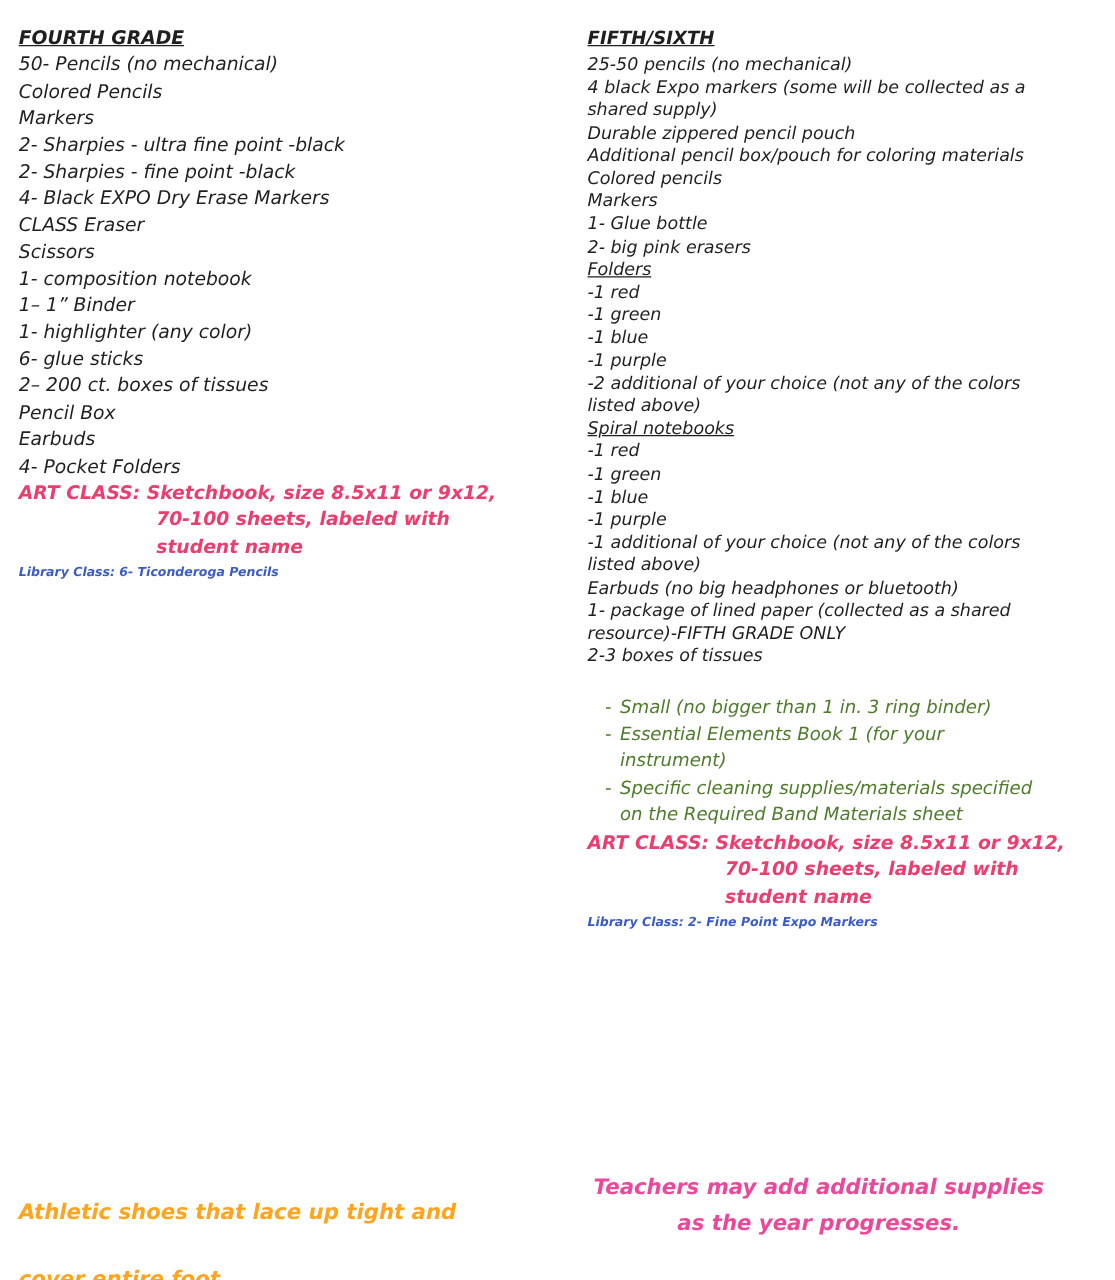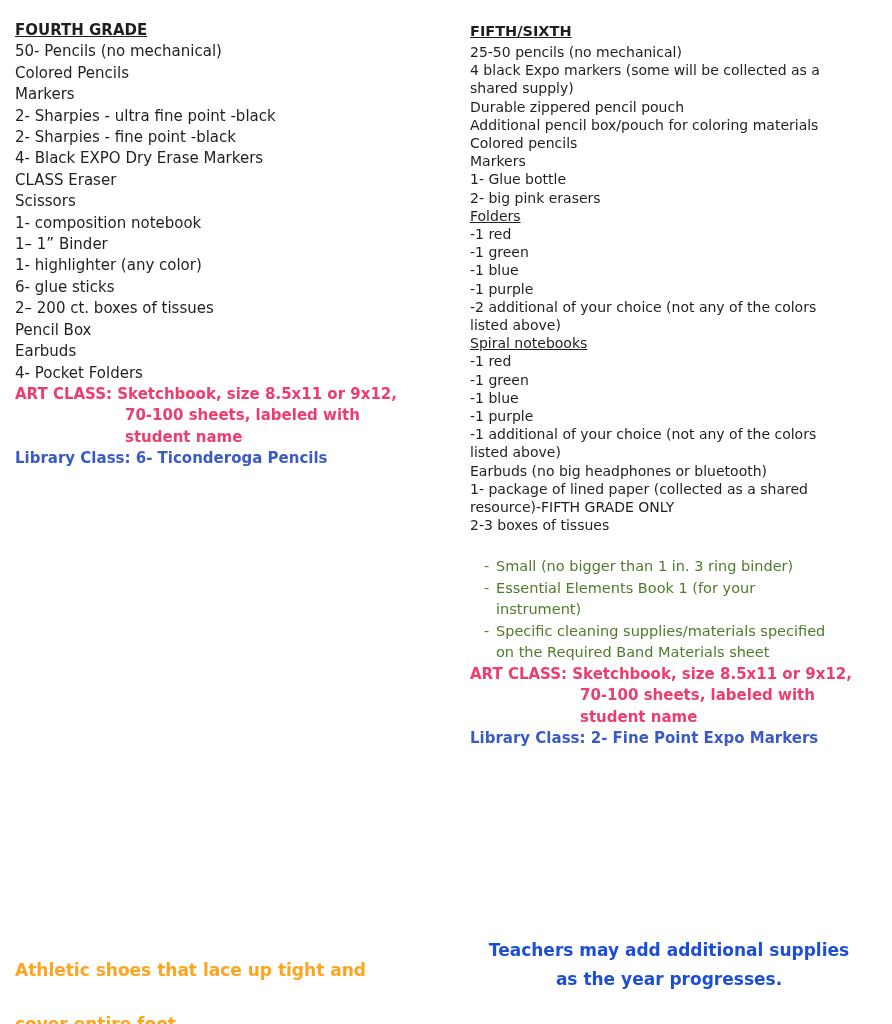--- a/index.html
+++ b/index.html
@@ -13,20 +13,21 @@
   *{box-sizing:border-box;}
   html,body{margin:0;padding:0;background:#ffffff;}
   .page{
     position:relative;
     width:866px;
     height:1024px;
     background:#ffffff;
     font-family:"DejaVu Sans","Liberation Sans",sans-serif;
     color:var(--text);
     overflow:hidden;
+    font-style:italic;
   }
   
   .col-left{
     position:absolute;
     left:15px;
     top:20px;
     width:450px;
     font-size:15px;
     line-height:21.4px;
   }
@@ -76,21 +77,21 @@
   .art{
     font-weight:bold;
     color:var(--pink);
     font-size:15px;
     line-height:21.5px;
   }
   .art .line.cont{padding-left:110px;}
   .library{
     font-weight:bold;
     color:var(--blue);
-    font-size:15px;
+    font-size:10px;
     line-height:21.5px;
     white-space:pre;
   }
   
   .pe{
     position:absolute;
     left:15px;
     top:929px;
     width:440px;
     color:var(--orange);
@@ -98,28 +99,28 @@
   }
   .pe .pe-title{
     margin:0 0 6px 0;
     font-size:18px;
     text-decoration:underline;
     line-height:24px;
   }
   .pe .line{font-size:17px;line-height:23.5px;margin-top:30px;}
   .note{
     position:absolute;
-    left:446px;
+    left:432px;
     top:936px;
     width:446px;
     text-align:center;
     font-weight:bold;
     font-size:17px;
     line-height:28.5px;
-    color:#1d4ed8;
+    color:#ec4899;
   }
 </style>
 </head>
 <body>
 
 <div class="page">
 
   <section class="col-left">
     <h2 class="col-title">FOURTH GRADE</h2>
     <div>

